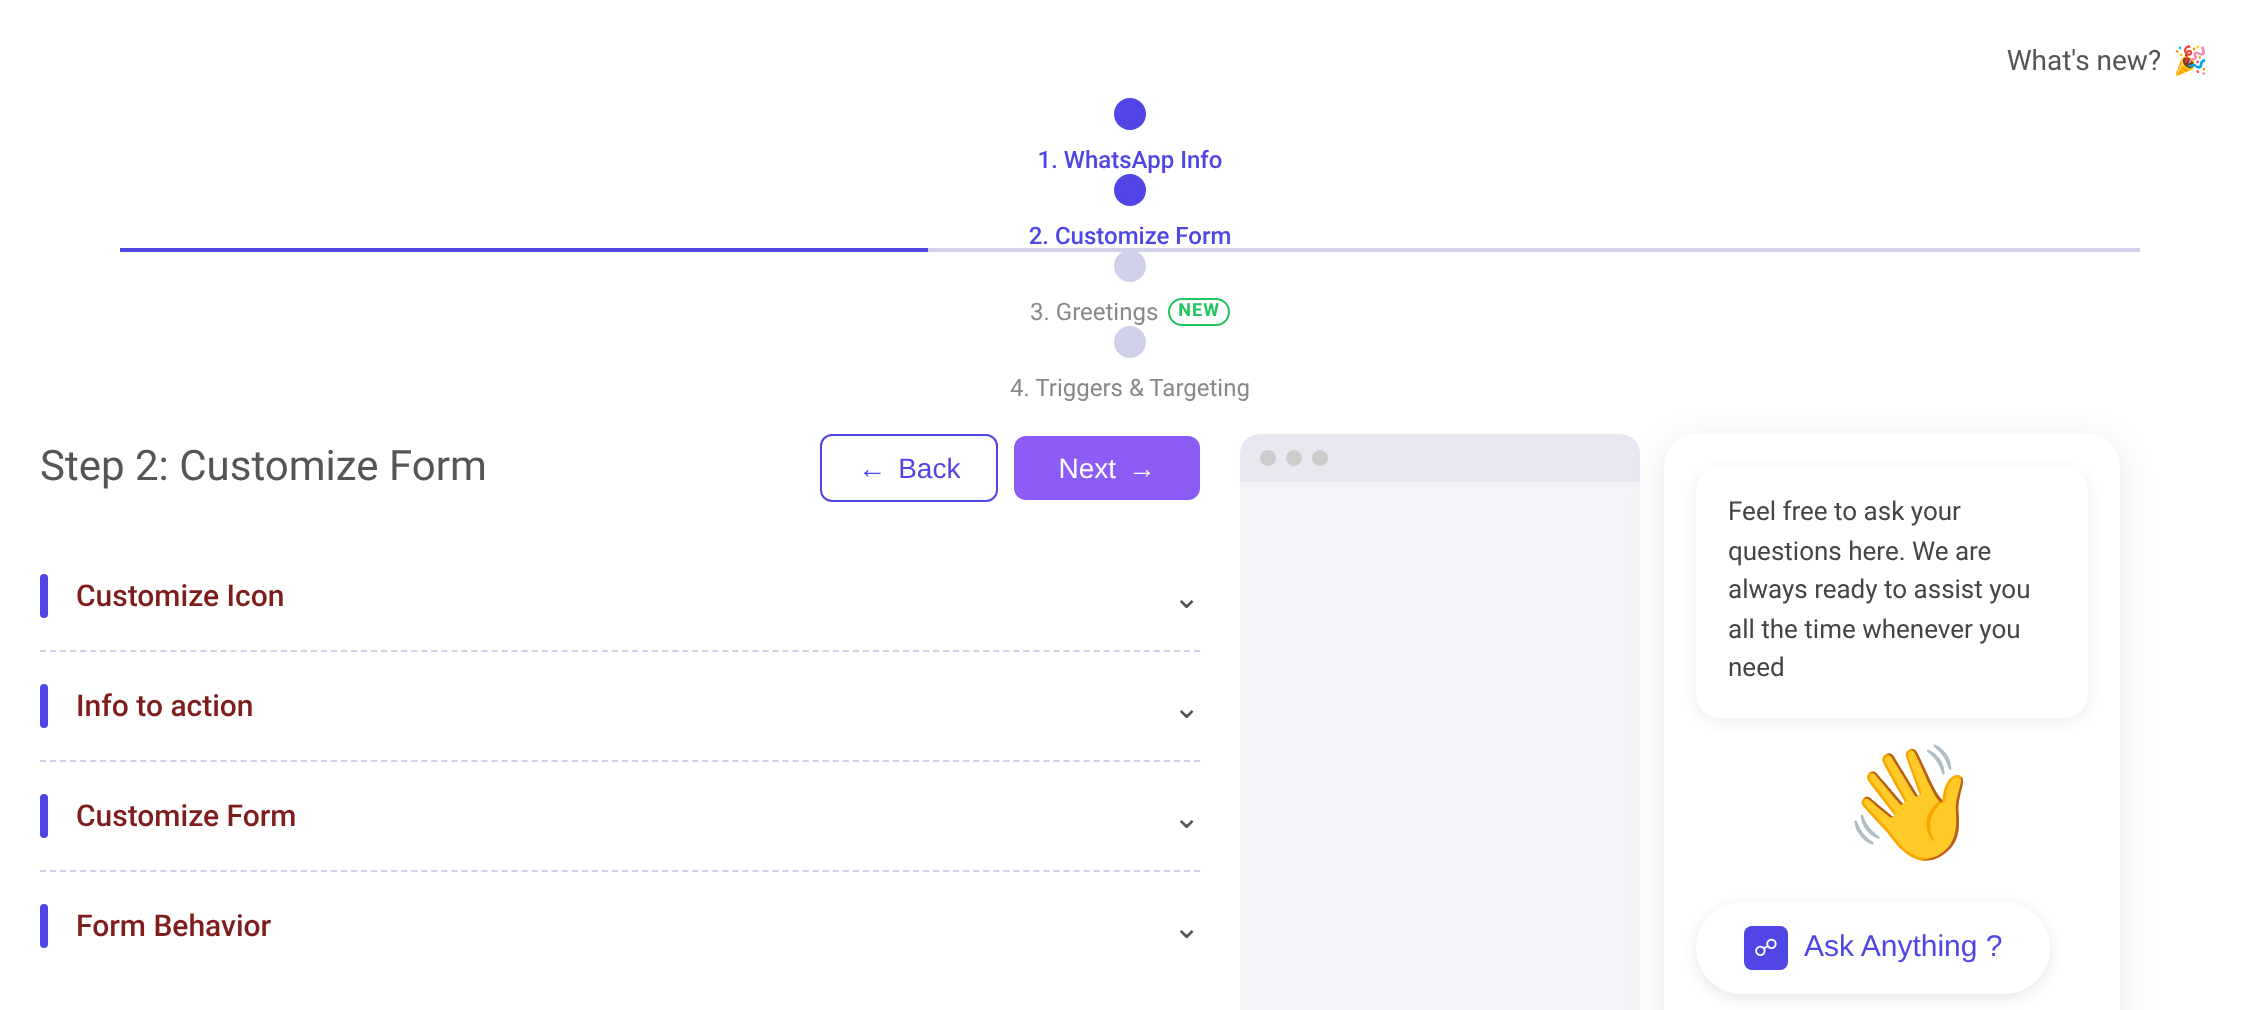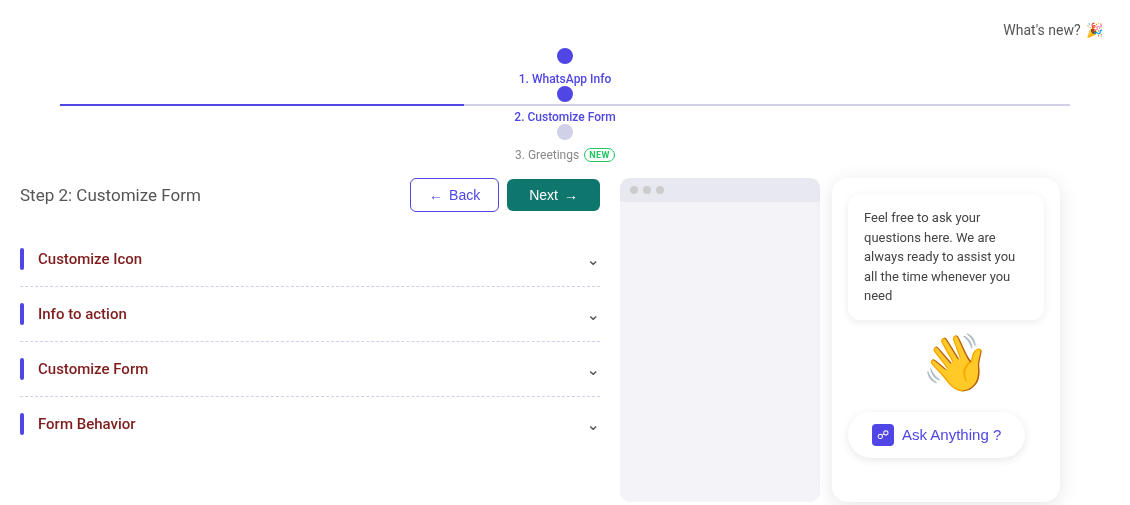--- a/index.html
+++ b/index.html
@@ -116,21 +116,21 @@
     }
 
     
     .step-header {
       display: flex;
       justify-content: space-between;
       align-items: center;
       margin-bottom: 20px;
     }
     .step-title {
-      font-size: 17px;
+      font-size: 21px;
       font-weight: 700;
       color: #222;
     }
     .step-title span {
       font-weight: 400;
       color: #555;
     }
     .nav-buttons {
       display: flex;
       gap: 8px;
@@ -148,21 +148,21 @@
       cursor: pointer;
       font-size: 14px;
       font-weight: 500;
     }
     .btn-next {
       display: flex;
       align-items: center;
       gap: 6px;
       padding: 8px 22px;
       border: none;
-      background: #0f766e;
+      background: #8b5cf6;
       color: #fff;
       border-radius: 6px;
       cursor: pointer;
       font-size: 14px;
       font-weight: 500;
     }
 
     
     .accordion-list {
       display: flex;
@@ -310,20 +310,26 @@
     </div>
 
     <div class="step-item">
       <div class="step-dot"></div>
       <div class="step-label">
         <span>3. Greetings</span>
         <span class="new-badge">NEW</span>
       </div>
     </div>
 
+    <div class="step-item">
+      <div class="step-dot"></div>
+      <div class="step-label">
+        <span>4. Triggers &amp; Targeting</span>
+      </div>
+    </div>
   </div>
 </div>
 
 <div class="main-content">
 
   <div class="left-panel">
 
     <div class="step-header">
       <div class="step-title">
         <span>Step 2:</span>&nbsp;<span>Customize Form</span>

